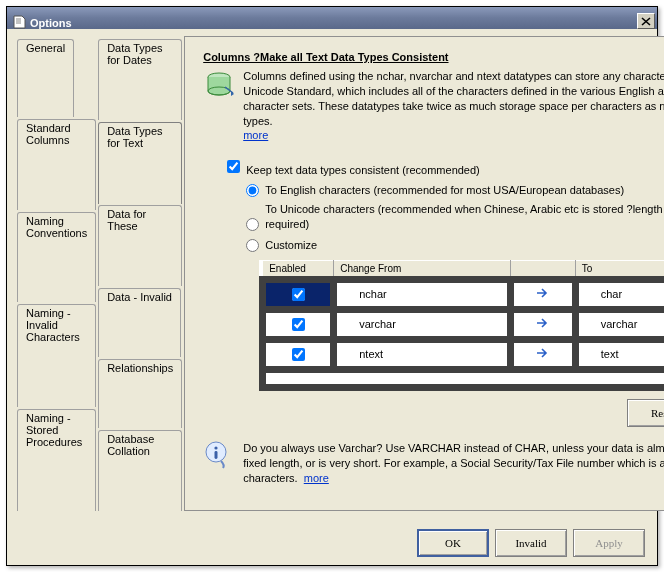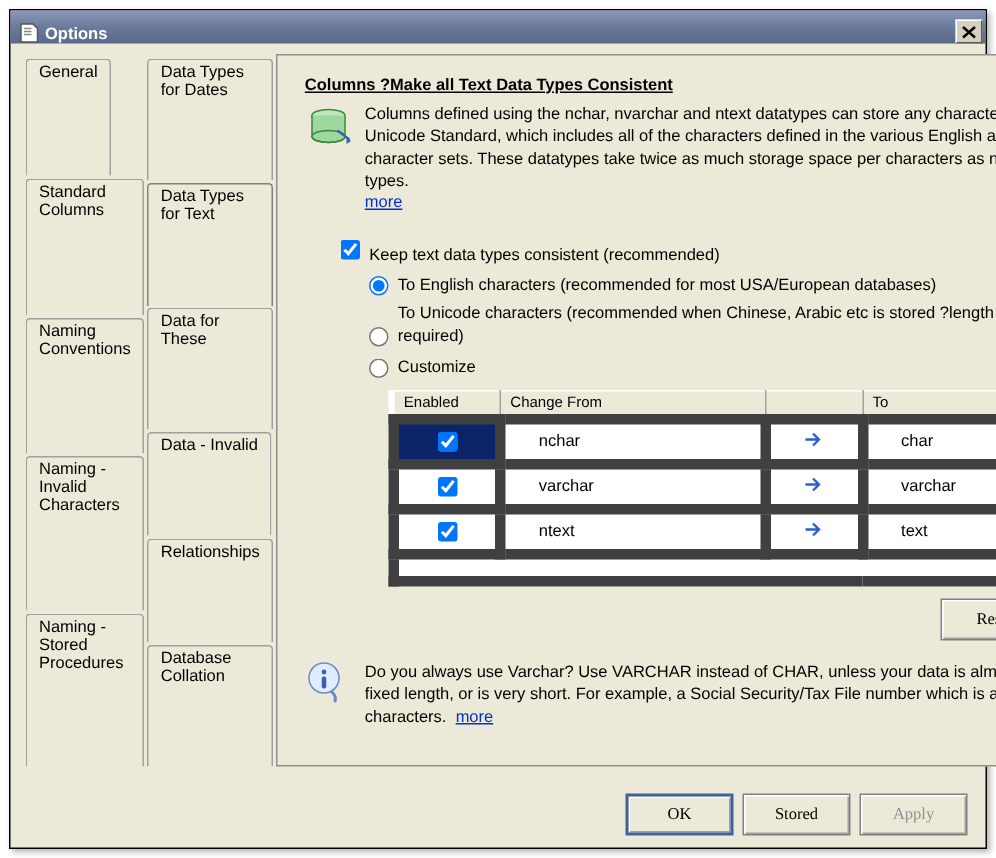--- a/index.html
+++ b/index.html
@@ -287,16 +287,16 @@
         <div class="info-text">
           <span>Do you always use Varchar? Use VARCHAR instead of CHAR, unless your data is almost always of a fixed length, or is very short. For example, a Social Security/Tax File number which is always 2 characters.</span>
           &nbsp;<span class="link">more</span>
         </div>
       </div>
     </div>
   </div>
 
   <div class="button-bar">
     <button class="btn default">OK</button>
-    <button class="btn">Stored</button>
+    <button class="btn">Invalid</button>
     <button class="btn" disabled="">Apply</button>
   </div>
 </div>
 
 </body></html>

